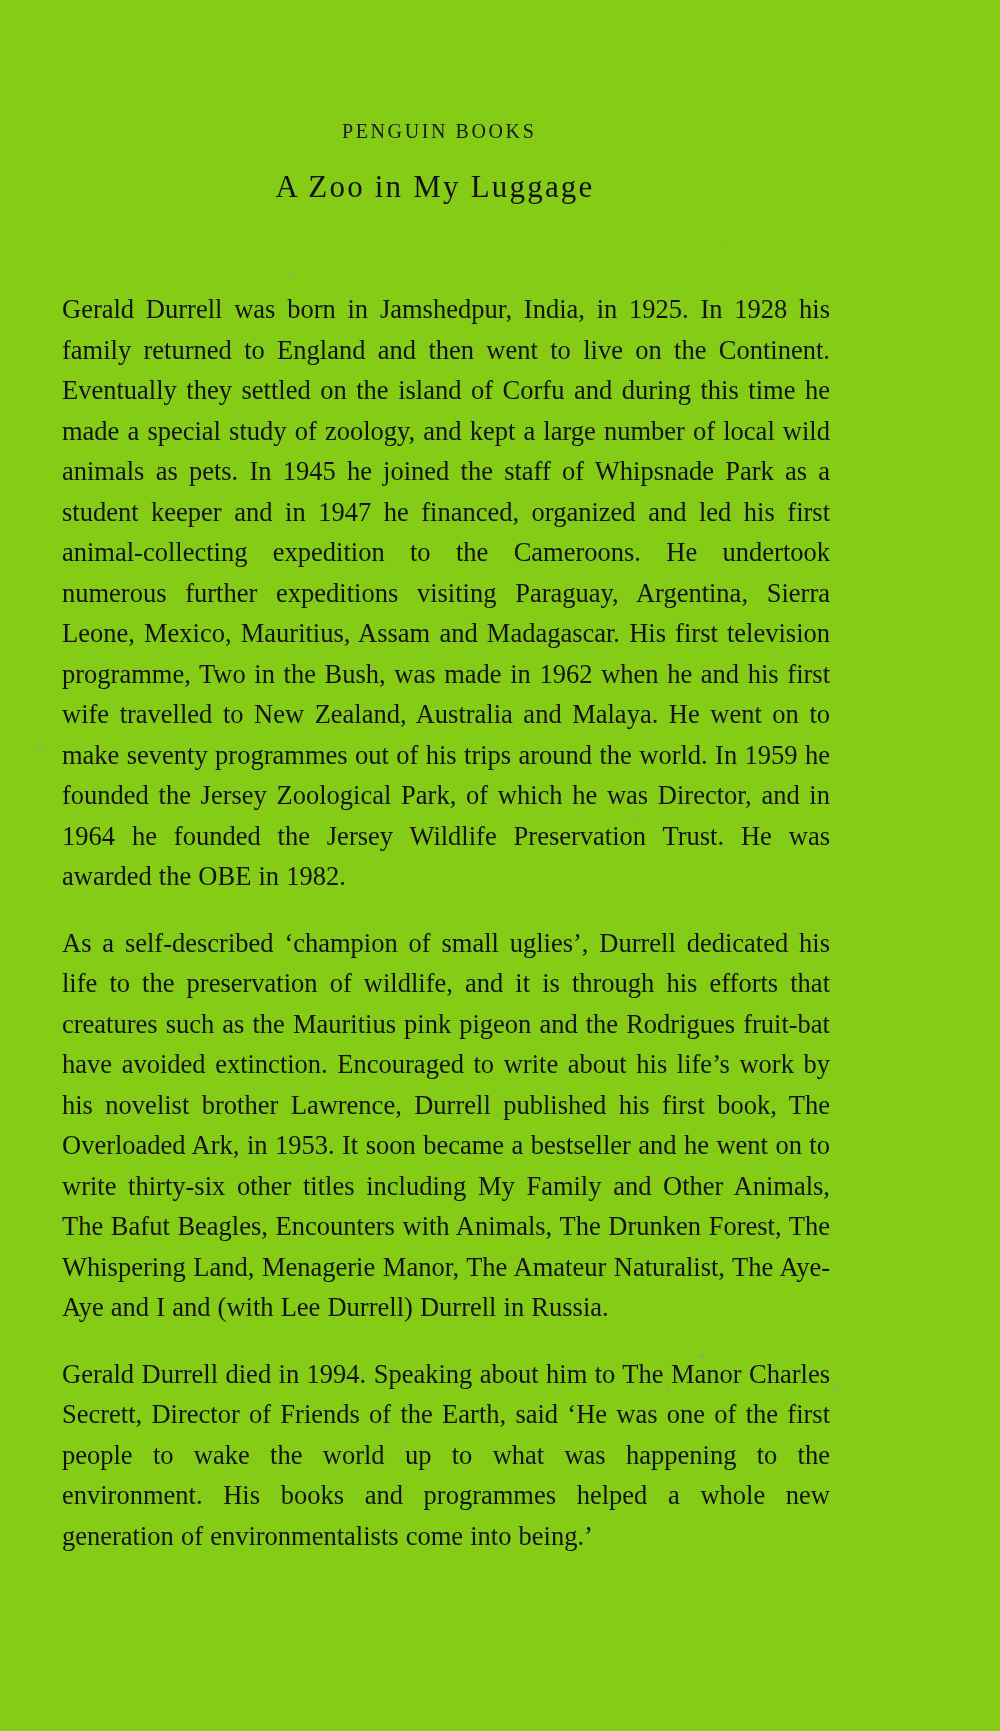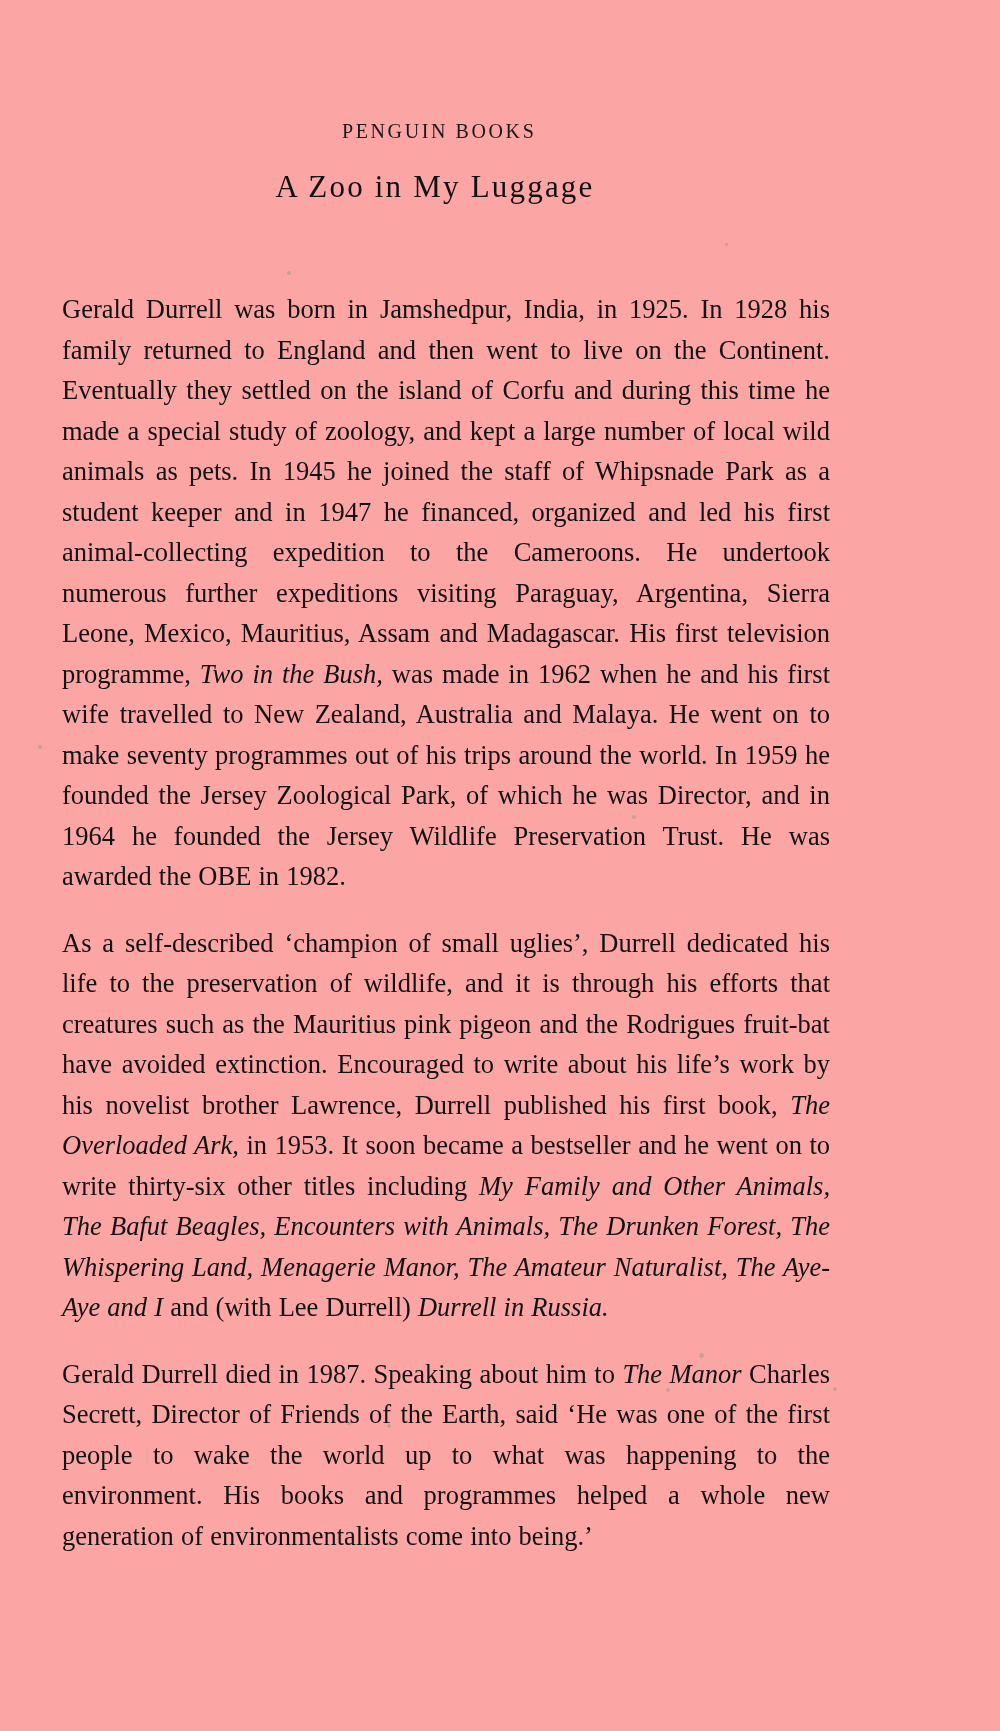--- a/index.html
+++ b/index.html
@@ -14,21 +14,21 @@
     font-family: "Liberation Serif", serif;
     color: #141414;
     overflow: hidden;
   }
   .page {
     position: absolute;
     left: 0;
     top: 0;
     width: 1000px;
     height: 1731px;
-    background: #fca5a5;
+    background: #84cc16;
   }
   .content {
     position: absolute;
     left: 62px;
     top: 120px;
     width: 768px;
   }
   .publisher {
     font-family: "Liberation Serif", serif;
     font-size: 20px;
@@ -56,40 +56,39 @@
     text-align: justify;
     margin: 0 0 26px 0;
     color: #131313;
     text-justify: inter-word;
     word-spacing: 0.5px;
   }
   p.body-par:last-child {
     margin-bottom: 0;
   }
   .ital {
-    font-style: italic;
   }
   .speck {
     position: absolute;
     background: #9a9a94;
     border-radius: 50%;
     opacity: 0.55;
   }
 </style>
 </head>
 <body>
 
 <div class="page">
   <div class="content">
     <div class="publisher">Penguin Books</div>
     <div class="book-title">A Zoo in My Luggage</div>
     <div id="paragraph-container">
         <p class="body-par"><span>Gerald Durrell was born in Jamshedpur, India, in 1925. In 1928 his family returned to England and then went to live on the Continent. Eventually they settled on the island of Corfu and during this time he made a special study of zoology, and kept a large number of local wild animals as pets. In 1945 he joined the staff of Whipsnade Park as a student keeper and in 1947 he financed, organized and led his first animal-collecting expedition to the Cameroons. He undertook numerous further expeditions visiting Paraguay, Argentina, Sierra Leone, Mexico, Mauritius, Assam and Madagascar. His first television programme, </span><span class="ital">Two in the Bush,</span><span> was made in 1962 when he and his first wife travelled to New Zealand, Australia and Malaya. He went on to make seventy programmes out of his trips around the world. In 1959 he founded the Jersey Zoological Park, of which he was Director, and in 1964 he founded the Jersey Wildlife Preservation Trust. He was awarded the OBE in 1982.</span></p>
         <p class="body-par"><span>As a self-described ‘champion of small uglies’, Durrell dedicated his life to the preservation of wildlife, and it is through his efforts that creatures such as the Mauritius pink pigeon and the Rodrigues fruit-bat have avoided extinction. Encouraged to write about his life’s work by his novelist brother Lawrence, Durrell published his first book, </span><span class="ital">The Overloaded Ark,</span><span> in 1953. It soon became a bestseller and he went on to write thirty-six other titles including </span><span class="ital">My Family and Other Animals, The Bafut Beagles, Encounters with Animals, The Drunken Forest, The Whispering Land, Menagerie Manor, The Amateur Naturalist, The Aye-Aye and I</span><span> and (with Lee Durrell) </span><span class="ital">Durrell in Russia.</span></p>
-        <p class="body-par"><span>Gerald Durrell died in 1987. Speaking about him to </span><span class="ital">The Manor</span><span> Charles Secrett, Director of Friends of the Earth, said ‘He was one of the first people to wake the world up to what was happening to the environment. His books and programmes helped a whole new generation of environmentalists come into being.’</span></p>
+        <p class="body-par"><span>Gerald Durrell died in 1994. Speaking about him to </span><span class="ital">The Manor</span><span> Charles Secrett, Director of Friends of the Earth, said ‘He was one of the first people to wake the world up to what was happening to the environment. His books and programmes helped a whole new generation of environmentalists come into being.’</span></p>
       </div>
   </div>
   <div id="speck-layer">
       <div class="speck" style="left: 287px; top: 271px; width: 4px; height: 4px;"></div>
       <div class="speck" style="left: 725px; top: 243px; width: 3px; height: 3px;"></div>
       <div class="speck" style="left: 38px; top: 745px; width: 4px; height: 4px;"></div>
       <div class="speck" style="left: 632px; top: 815px; width: 4px; height: 4px;"></div>
       <div class="speck" style="left: 699px; top: 1353px; width: 5px; height: 5px;"></div>
       <div class="speck" style="left: 666px; top: 1388px; width: 4px; height: 4px;"></div>
       <div class="speck" style="left: 833px; top: 1387px; width: 4px; height: 4px;"></div>

